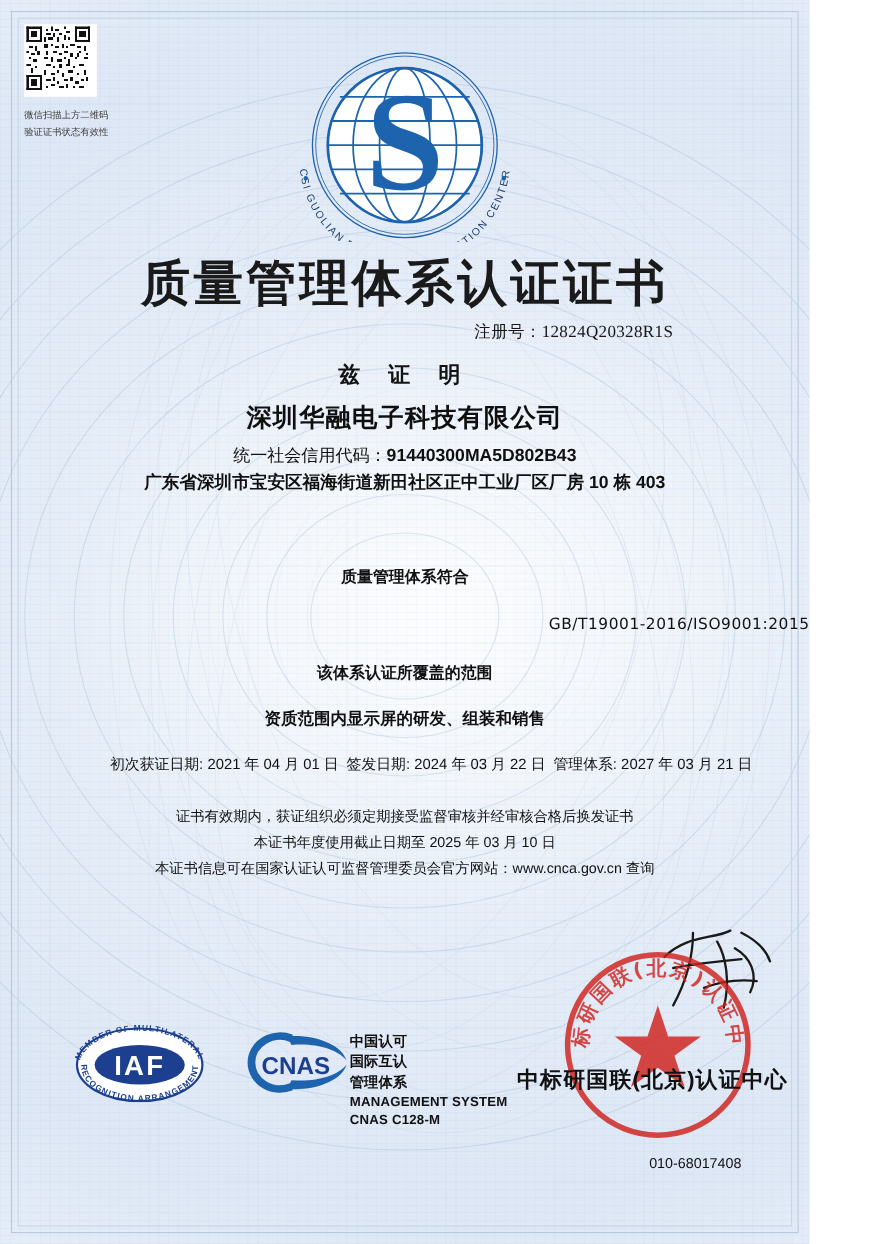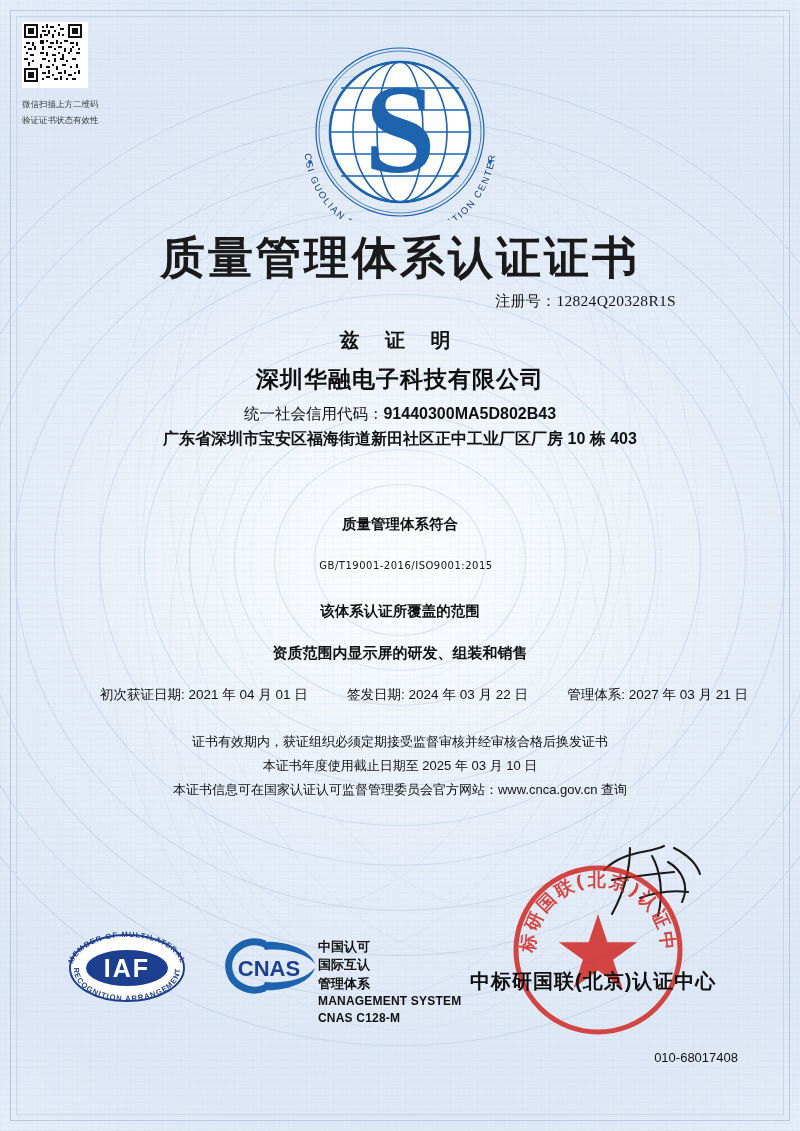--- a/index.html
+++ b/index.html
@@ -4,21 +4,21 @@
 <style>
   html,body{margin:0;padding:0;}
   body{
     width:800px;height:1131px;
     font-family:"Liberation Sans","DejaVu Sans",sans-serif;
     background:#ffffff;
     overflow:hidden;
   }
   .cert{
     position:relative;
-    width:800px;height:1131px;
+    width:736px;height:1131px;
     box-sizing:border-box;
     background:
       radial-gradient(ellipse 520px 420px at 400px 560px, rgba(255,255,255,0.85) 0%, rgba(255,255,255,0.0) 70%),
       radial-gradient(ellipse 900px 760px at 400px 560px, #eef3fa 0%, #e4ecf7 45%, #dde7f5 70%, #eaf1fa 100%);
     overflow:hidden;
   }
   
   .frame-outer{
     position:absolute;left:10px;top:10px;right:10px;bottom:10px;
     border:1px solid #b9c9dd;
@@ -111,22 +111,22 @@
   .address{
     position:absolute;top:429px;left:0;right:0;text-align:center;
     font-size:16px;font-weight:bold;color:#101010;
   }
 
   .std-line1{
     position:absolute;top:515px;left:0;right:0;text-align:center;
     font-size:14.5px;font-weight:bold;color:#111;
   }
   .std-line2{
-    position:absolute;top:560px;left:0;right:0;text-align:center;
-    font-size:10px;color:#111;
+    position:absolute;top:560px;left:0;right:0;text-align:right;
+    font-size:14px;color:#111;
     font-family:"DejaVu Sans","Liberation Sans",sans-serif;
     letter-spacing:.5px;
     padding-left:12px;
   }
   .scope-title{
     position:absolute;top:602px;left:0;right:0;text-align:center;
     font-size:14.5px;font-weight:bold;color:#111;
   }
   .scope-text{
     position:absolute;top:644px;left:0;right:0;text-align:center;

